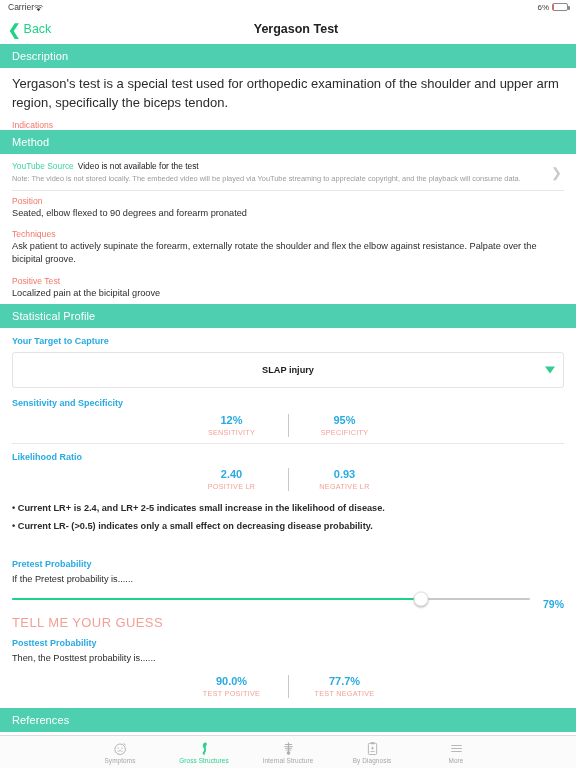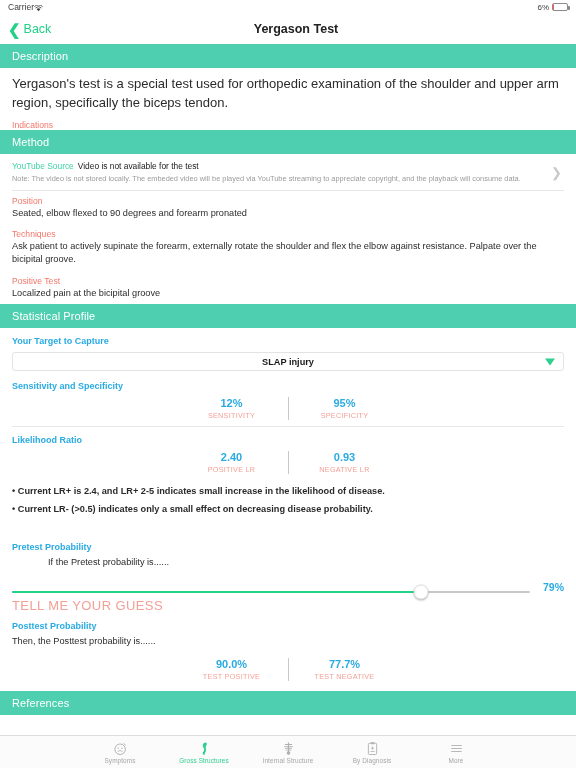--- a/index.html
+++ b/index.html
@@ -58,41 +58,41 @@
   .video-src{ color:#3fd2a6; }
   .video-title{ color:#1a1a1a; padding-left:4px; }
   .video-note{ font-size:7.4px; color:#9b9b9b; padding-top:3px; line-height:1.35;}
   .row-chev{
     position:absolute; right:2px; top:50%; transform:translateY(-50%);
     color:#c9c9c9; font-size:13px; line-height:1;
   }
 
   
   .dropdown{
-    margin:6px 0 2px 0; height:19px; border:1px solid #e3e3e3; border-radius:3px;
+    margin:6px 0 2px 0; height:36px; border:1px solid #e3e3e3; border-radius:3px;
     display:flex; align-items:center; justify-content:center; position:relative;
     background:#fff; font-size:9.2px; font-weight:700; color:#1a1a1a; cursor:pointer;
   }
   .dropdown .caret{
     position:absolute; right:8px; top:50%; transform:translateY(-50%);
     width:0;height:0;border-left:5px solid transparent;border-right:5px solid transparent;
     border-top:7px solid #2ecf8f;
   }
 
   
   .statpair{ display:flex; justify-content:center; align-items:flex-start; padding:6px 0 6px 0; }
   .statcell{ width:100px; text-align:center; }
   .statval{ font-size:11px; font-weight:700; color:#29abe2; }
   .statlab{ font-size:7.2px; color:#f3a097; letter-spacing:.3px; padding-top:2px;}
   .statdiv{ width:1px; background:#c9c9c9; align-self:stretch; margin:0 6px; }
 
   .bullet{ font-size:9.2px; color:#2b2b2b; padding:5px 0 0 0; line-height:1.4;font-weight:bold;}
 
   
-  .sliderwrap{ display:flex; align-items:flex-end; padding:8px 0 2px 0; gap:0;}
+  .sliderwrap{ display:flex; align-items:flex-start; padding:8px 0 2px 0; gap:0;}
   .track{ position:relative; height:2px; background:#c9c9c9; border-radius:2px; flex:1 1 auto; }
   .track .fill{ position:absolute; left:0; top:0; height:2px; background:#1fd286; border-radius:2px; }
   .thumb{
     position:absolute; top:50%; width:15px;height:15px;border-radius:50%;
     background:#fff; border:1px solid #e0e0e0; box-shadow:0 1px 2px rgba(0,0,0,.28);
     transform:translate(-50%,-50%); cursor:pointer;
   }
   .pct{ font-size:10.5px; font-weight:700; color:#29abe2; width:34px; text-align:right;}
   .guess{ font-size:13px; color:#f3a097; letter-spacing:.4px; padding-top:3px;}
 
@@ -203,21 +203,21 @@
           <div class="statlab">NEGATIVE LR</div>
         </div>
       </div>
 
       <div class="bullet">• Current LR+ is 2.4, and LR+ 2-5 indicates small increase in the likelihood of disease.</div>
       <div class="bullet" style="padding-bottom:8px;">• Current LR- (&gt;0.5) indicates only a small effect on decreasing disease probability.</div>
     </div>
 
     <div class="panel">
       <div class="lbl-blue" style="padding-top:18px;">Pretest Probability</div>
-      <div class="txt" style="padding-top:4px;margin-left:36px;">If the Pretest probability is......</div>
+      <div class="txt" style="padding-top:4px;">If the Pretest probability is......</div>
 
       <div class="sliderwrap">
         <div class="track">
           <div class="fill" id="sliderfill" style="width: 79%;"></div>
           <div class="thumb" id="sliderthumb" style="left: 79%;"></div>
         </div>
         <div class="pct">79%</div>
       </div>
       <div class="guess">TELL ME YOUR GUESS</div>
 

